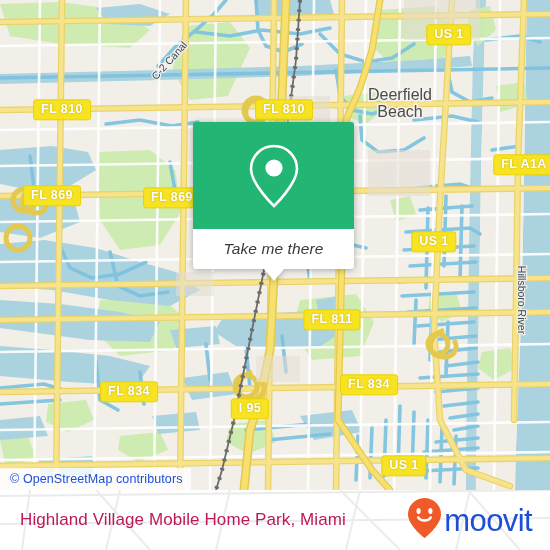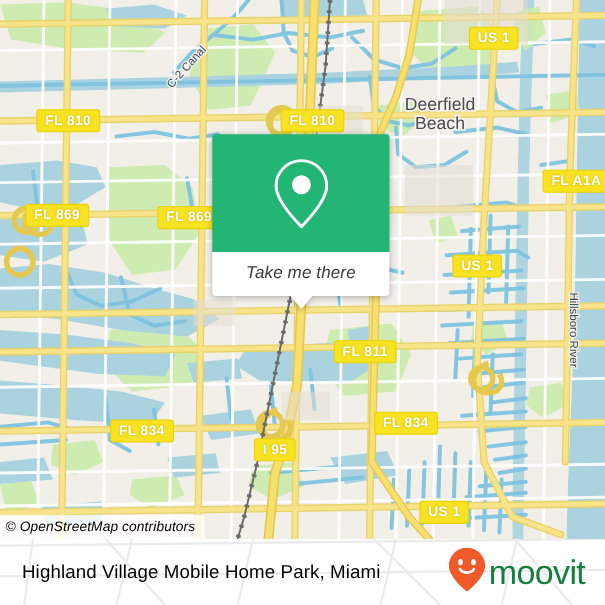--- a/index.html
+++ b/index.html
@@ -28,28 +28,27 @@
   }
   #map svg { display: block; }
 
   
   #attribution {
     position: absolute;
     left: 0;
     top: 468px;
     height: 22px;
     line-height: 22px;
-    padding: 0 8px 0 5px;
+    padding: 0 8px 0 10px;
     background: rgba(255,255,255,0.80);
     font-size: 12.5px;
-    color: #000000;
+    color: #1d4ed8;
     letter-spacing: 0.1px;
     white-space: nowrap;
     z-index: 40;
-    font-style: italic;
   }
 
   
   #popup {
     position: absolute;
     left: 193px;
     top: 122px;
     width: 161px;
     z-index: 30;
     filter: drop-shadow(0 1px 3px rgba(0,0,0,0.30));
@@ -103,35 +102,35 @@
   #footer-watermark {
     position: absolute;
     left: 0; top: 0;
     width: 550px; height: 60px;
     pointer-events: none;
   }
   #footer-title {
     position: relative;
     margin-left: 20px;
     font-size: 17px;
-    color: #000000;
+    color: #be185d;
     letter-spacing: 0.1px;
     white-space: nowrap;
     z-index: 2;
   }
   #moovit-logo {
     position: relative;
     margin-right: 18px;
     display: flex;
     align-items: center;
     z-index: 2;
   }
   #moovit-wordmark {
     font-size: 31px;
-    color: #15803d;
+    color: #1d4ed8;
     letter-spacing: -0.6px;
     margin-left: 3px;
     font-weight: 400;
     line-height: 1;
   }
 
   
   .mlabel {
     font-family: "Liberation Sans", sans-serif;
   }

